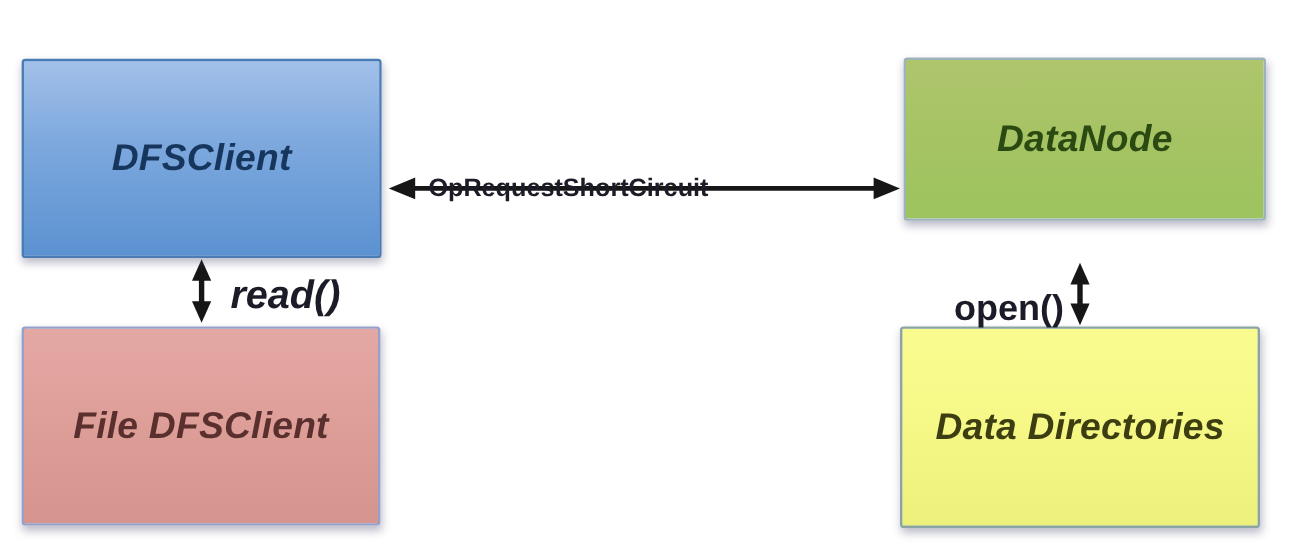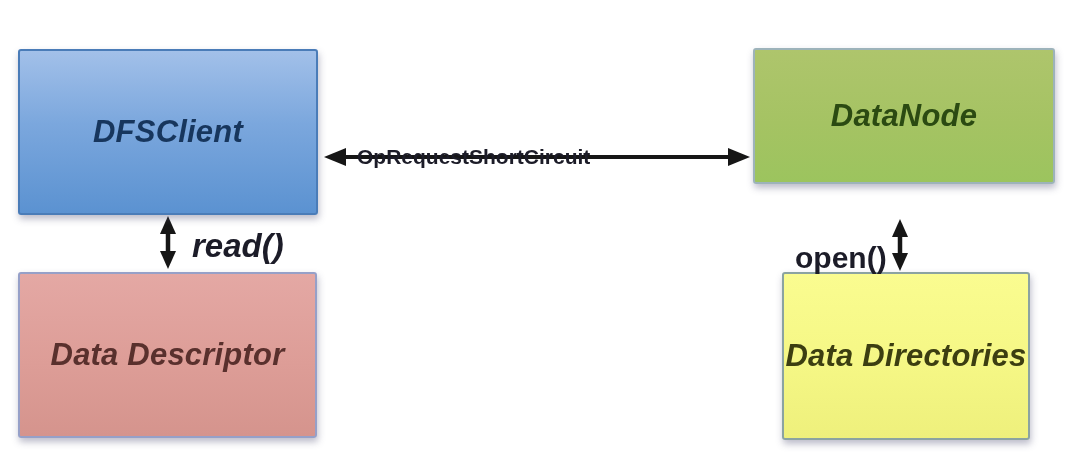--- a/index.html
+++ b/index.html
@@ -27,23 +27,23 @@
     left:753px;top:48px;width:302px;height:136px;
     background:linear-gradient(180deg,#aec56c 0%,#a5c363 55%,#9cc45e 100%);
     border-color:#9db3ba;color:#2b4a12;
   }
   #node-file-descriptor{
     left:18px;top:272px;width:299px;height:166px;
     background:linear-gradient(180deg,#e4a8a4 0%,#dd9d97 55%,#d5948d 100%);
     border-color:#96a0c8;color:#59302d;
   }
   #node-data-directories{
-    left:750px;top:272px;width:248px;height:168px;
+    left:750px;top:272px;width:300px;height:168px;
     background:linear-gradient(180deg,#fafc90 0%,#f5f785 55%,#eef07c 100%);
-    border-color:#8ba3a1;color:#3c3e11;margin-left:32px;
+    border-color:#8ba3a1;color:#3c3e11;
   }
   .edge-label{
     position:absolute;color:#1c1c28;font-weight:700;white-space:pre;
   }
   #label-protocol{
     left:357px;top:52px;font-size:21px;line-height:42px;text-align:right;
   }
   #label-read{
     left:192px;top:227px;font-size:33px;font-style:italic;
   }
@@ -77,21 +77,21 @@
 
 <div class="node" id="node-dfsclient">
   <span>DFSClient</span>
 </div>
 
 <div class="node" id="node-datanode">
   <span>DataNode</span>
 </div>
 
 <div class="node" id="node-file-descriptor">
-  <span>Data Descriptor</span>
+  <span>File DFSClient</span>
 </div>
 
 <div class="node" id="node-data-directories">
   <span>Data Directories</span>
 </div>
 
 <div class="edge-label" id="label-protocol">
   <div>OpRequestShortCircuit</div>
 </div>
 

